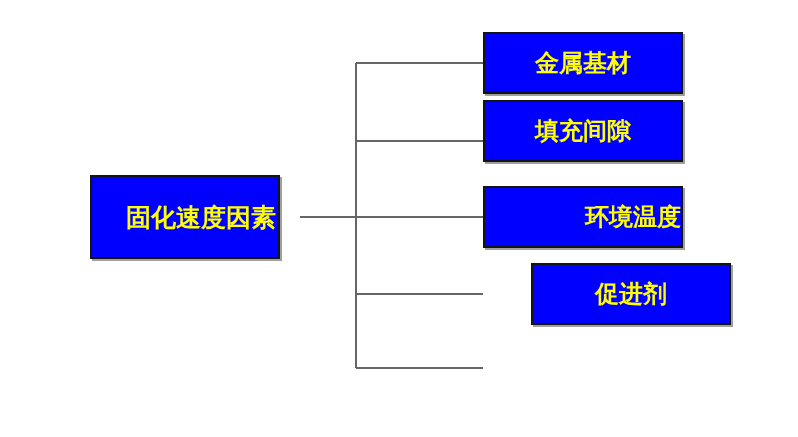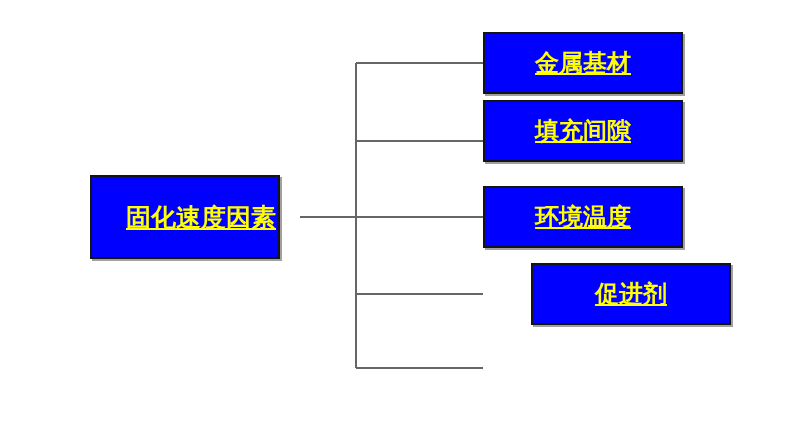--- a/index.html
+++ b/index.html
@@ -17,28 +17,27 @@
     box-sizing: border-box;
     display: flex; align-items: center; justify-content: center;
     background: var(--box-fill, #0000fe);
     border: 2px solid var(--box-border, #141414);
     box-shadow: 2px 2px 0 var(--box-shadow, #a0a0a0);
     color: var(--label-text, #ffff00);
     font-weight: bold;
     text-align: center;
     line-height: 1;
     white-space: nowrap;
-    text-decoration: underline;
   }
   .root  { left: 90px;  top: 175px; width: 190px; height: 84px; font-size: 25px; }
   .root .label { padding-left: 32px; }
   .child { left: 483px; width: 200px; height: 62px; font-size: 24px; }
   .c1 { top: 32px; }
   .c2 { top: 100px; }
-  .c3 { top: 186px; }
+  .c3 { top: 186px; justify-content: flex-end; }
   .c4 { top: 263px; margin-left: 48px; }
   .c5 { top: 337px; }
 </style>
 </head>
 <body style="--background: #ffffff; --box-fill: #0000fe; --box-border: #141414; --box-shadow: #a0a0a0; --label-text: #ffff00; --connector: #666666;">
 
 <div class="stage">
 
   <svg class="connectors" width="798" height="437" xmlns="http://www.w3.org/2000/svg">
     <g fill="none" stroke-width="1.4" shape-rendering="crispEdges" stroke="#666666">

